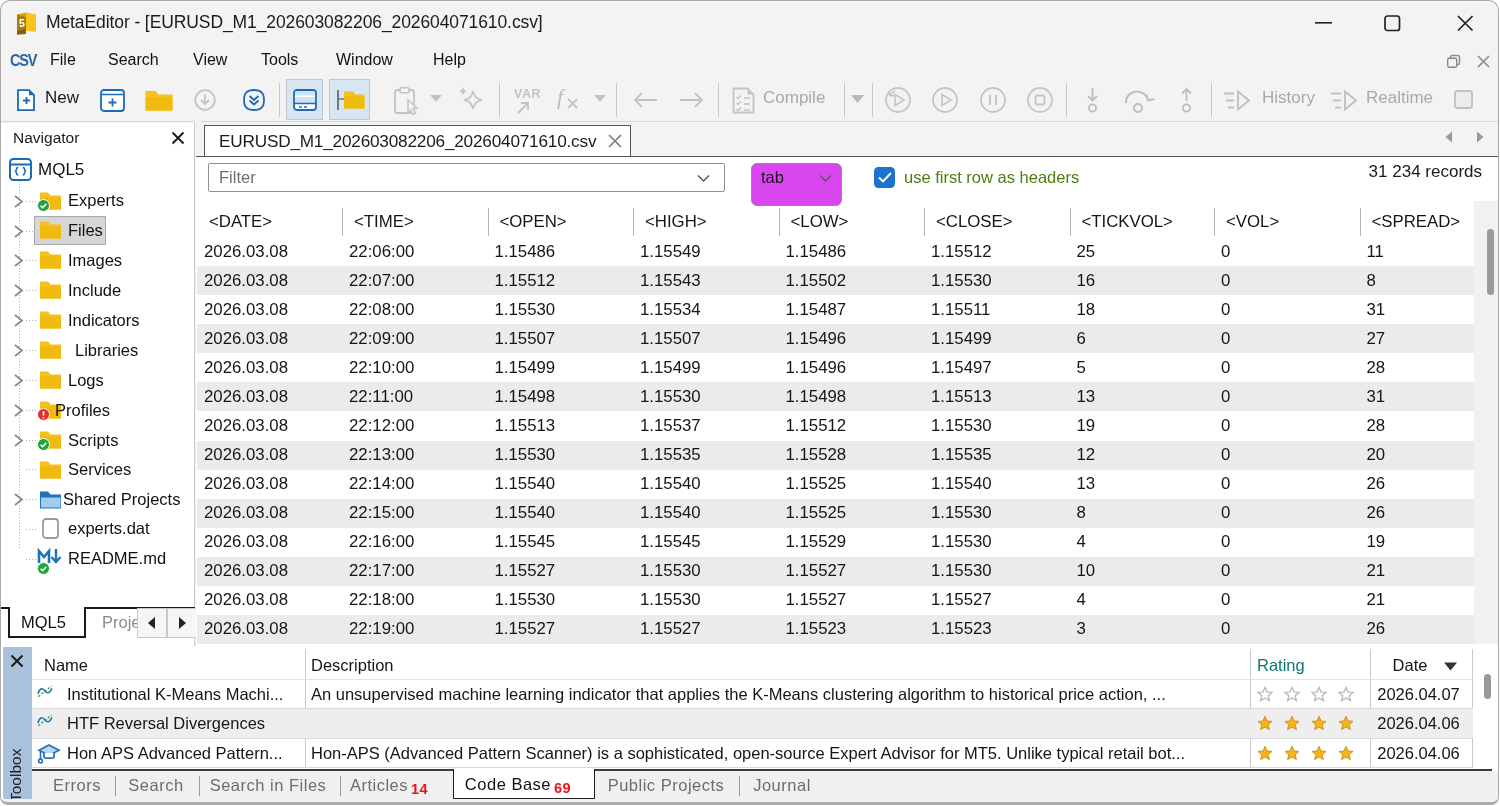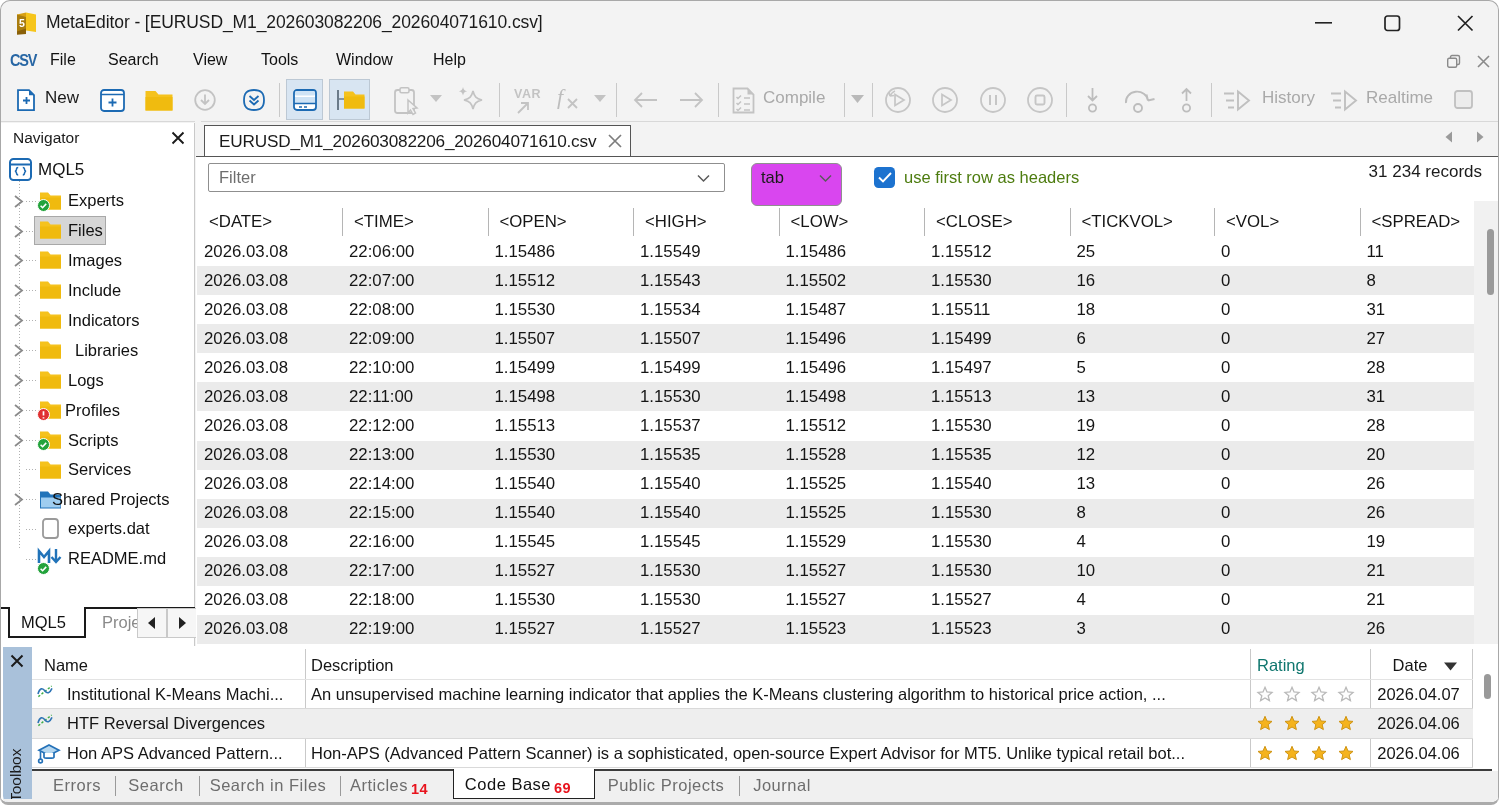--- a/index.html
+++ b/index.html
@@ -306,21 +306,21 @@
       </svg>
 <div class="abs" style="left:25px;top:287px;width:11px;height:1px;background-image:repeating-linear-gradient(90deg,#b0b0b0 0 1px,transparent 1px 3px)"></div>
 <svg class="abs" style="left:38px;top:276px" width="23" height="22" viewBox="0 0 23 22">
         <path d="M1,2.5 h8 l2.5,3 h10.5 v14 h-21 z" fill="#f5c21d"></path>
         <path d="M1,7.5 h21 v12 h-21 z" fill="#f0ba0e"></path>
       </svg>
 <svg class="abs" style="left:36px;top:285px" width="13" height="13">
         <circle cx="6.5" cy="6.5" r="6" fill="#e03131" stroke="#fff" stroke-width="1"></circle>
         <path d="M6.5,3.2 v4.2 M6.5,9.2 v1.4" stroke="#fff" stroke-width="1.7"></path>
       </svg>
-<div class="nitem" style="left:64px;top:278px">Profiles</div>
+<div class="nitem" style="left:54px;top:278px">Profiles</div>
 <svg class="abs" style="left:12px;top:311px" width="12" height="13">
         <path d="M2,1 l7,5.5 L2,12" fill="none" stroke="#8a8a8a" stroke-width="1.8"></path>
       </svg>
 <div class="abs" style="left:25px;top:317px;width:11px;height:1px;background-image:repeating-linear-gradient(90deg,#b0b0b0 0 1px,transparent 1px 3px)"></div>
 <svg class="abs" style="left:38px;top:306px" width="23" height="22" viewBox="0 0 23 22">
         <path d="M1,2.5 h8 l2.5,3 h10.5 v14 h-21 z" fill="#f5c21d"></path>
         <path d="M1,7.5 h21 v12 h-21 z" fill="#f0ba0e"></path>
       </svg>
 <svg class="abs" style="left:36px;top:315px" width="13" height="13">
         <circle cx="6.5" cy="6.5" r="6" fill="#23a33c" stroke="#fff" stroke-width="1"></circle>
@@ -334,21 +334,21 @@
       </svg>
 <div class="nitem" style="left:67px;top:337px">Services</div>
 <svg class="abs" style="left:12px;top:370px" width="12" height="13">
         <path d="M2,1 l7,5.5 L2,12" fill="none" stroke="#8a8a8a" stroke-width="1.8"></path>
       </svg>
 <div class="abs" style="left:25px;top:376px;width:11px;height:1px;background-image:repeating-linear-gradient(90deg,#b0b0b0 0 1px,transparent 1px 3px)"></div>
 <svg class="abs" style="left:38px;top:366px" width="23" height="22" viewBox="0 0 23 22">
         <path d="M1,2.5 h8 l2.5,3 h10.5 v14 h-21 z" fill="#2173b9"></path>
         <path d="M2,8.5 h19.5 v10 h-19.5 z" fill="#9fcdf0"></path>
       </svg>
-<div class="nitem" style="left:51px;top:367px">Shared Projects</div>
+<div class="nitem" style="left:62px;top:367px">Shared Projects</div>
 <div class="abs" style="left:25px;top:406px;width:11px;height:1px;background-image:repeating-linear-gradient(90deg,#b0b0b0 0 1px,transparent 1px 3px)"></div>
 <svg class="abs" style="left:41px;top:395px" width="17" height="21" viewBox="0 0 17 21">
         <rect x="1" y="1" width="15" height="19" rx="3" fill="#fff" stroke="#9a9a9a" stroke-width="1.8"></rect>
       </svg>
 <div class="nitem" style="left:67px;top:396px">experts.dat</div>
 <div class="abs" style="left:25px;top:436px;width:11px;height:1px;background-image:repeating-linear-gradient(90deg,#b0b0b0 0 1px,transparent 1px 3px)"></div>
 <svg class="abs" style="left:36px;top:423px" width="26" height="24" viewBox="0 0 26 24">
         <path d="M2,17 V5 l5,6 l5,-6 v12" fill="none" stroke="#2173b9" stroke-width="2.6"></path>
         <path d="M19,3 v12 M14.5,11 l4.5,5 l4.5,-5" fill="none" stroke="#2173b9" stroke-width="2.4"></path>
       </svg>

